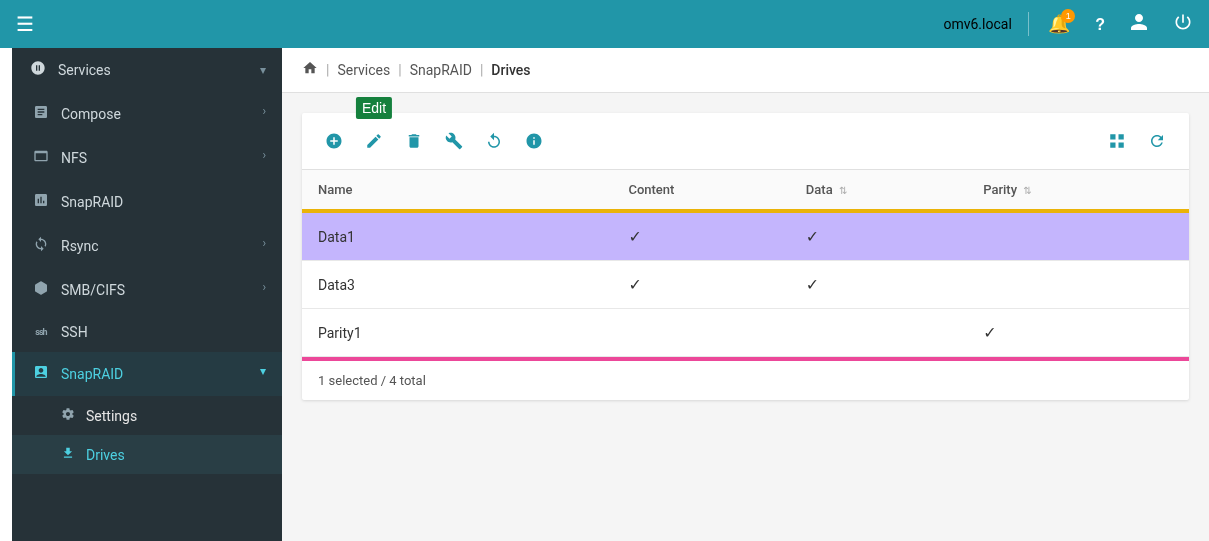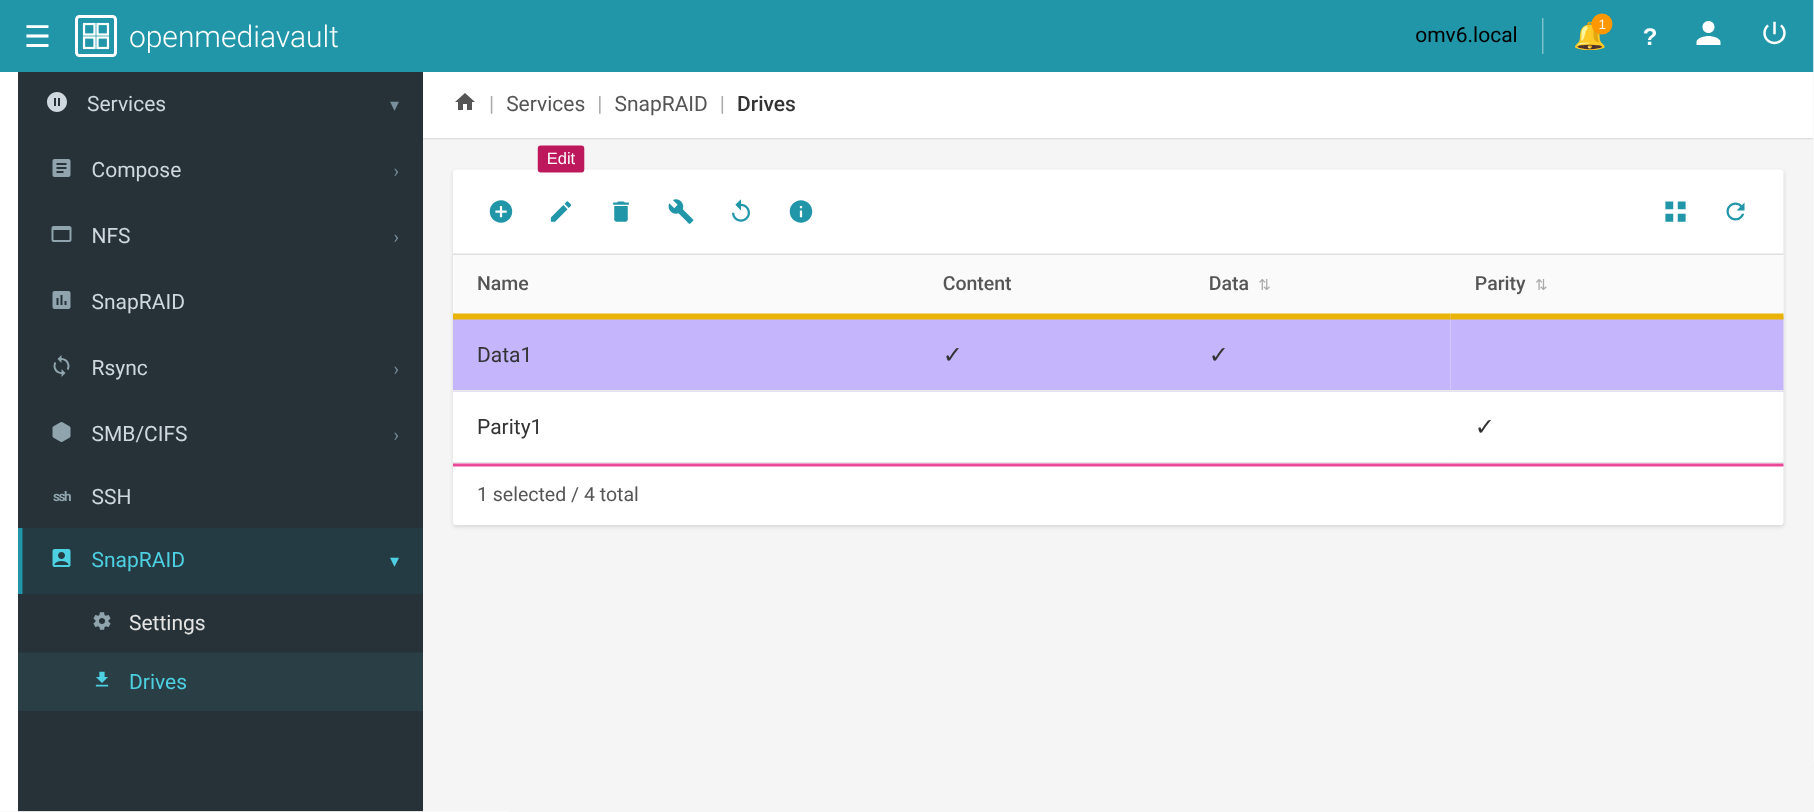--- a/index.html
+++ b/index.html
@@ -39,21 +39,21 @@
 
     
     .sidebar {
       width: 270px;
       background-color: #263238;
       color: #cfd8dc;
       overflow-y: auto;
       flex-shrink: 0;
     }
     .sidebar-item {
-      display: flex; align-items: center; justify-content: space-between;
+      display: flex; align-items: flex-start; justify-content: space-between;
       padding: 12px 16px;
       cursor: pointer;
       border-left: 3px solid transparent;
     }
     .sidebar-item.active { border-left-color: #2196a8; background: rgba(33,150,168,0.1); }
     .sidebar-item-left { display: flex; align-items: center; gap: 10px; }
     .sidebar-icon { font-size: 16px; width: 20px; text-align: center; }
     .sidebar-label { font-size: 14px; }
     .sidebar-chevron { font-size: 12px; color: #78909c; }
     .sidebar-sub-item {
@@ -103,22 +103,22 @@
     .toolbar-right { display: flex; align-items: center; gap: 8px; }
     .tb-btn {
       background: none; border: none; cursor: pointer;
       width: 32px; height: 32px; border-radius: 50%;
       display: flex; align-items: center; justify-content: center;
       font-size: 16px; color: #2196a8; position: relative;
     }
     .edit-tooltip {
       position: absolute;
       top: -28px; left: 50%; transform: translateX(-50%);
-      background: #be185d; color: white;
-      font-size: 11px; padding: 3px 6px; border-radius: 2px;
+      background: #15803d; color: white;
+      font-size: 14px; padding: 3px 6px; border-radius: 2px;
       white-space: nowrap;
       pointer-events: none;
     }
 
     
     .data-table { width: 100%; border-collapse: collapse; }
     .data-table th {
       text-align: left; padding: 12px 16px;
       font-size: 13px; font-weight: 500; color: #555;
       border-bottom: 4px solid #eab308;
@@ -126,47 +126,36 @@
     }
     .data-table th .sort-arrow { font-size: 10px; color: #aaa; margin-left: 3px; }
     .data-table td { padding: 14px 16px; border-bottom: 1px solid #e8e8e8; font-size: 14px; color: #333; }
     .data-table tr.selected td { background: #c4b5fd; color: #333; }
     .check-icon { font-size: 16px; color: #333; }
 
     
     .table-footer {
       padding: 12px 16px;
       font-size: 13px; color: #555;
-      border-top: 2px solid #ec4899;
+      border-top: 4px solid #ec4899;
     }
 
     
     ::-webkit-scrollbar { width: 6px; }
     ::-webkit-scrollbar-track { background: transparent; }
     ::-webkit-scrollbar-thumb { background: rgba(0,0,0,0.2); border-radius: 3px; }
   </style>
 </head>
 <body>
 
 <div class="topbar">
   <div class="topbar-left">
     <button class="menu-btn">
       <span>☰</span>
     </button>
-    <div class="topbar-logo">
-      <div class="logo-icon">
-        <svg width="18" height="18" viewBox="0 0 18 18" fill="none">
-          <rect x="1" y="1" width="7" height="7" stroke="white" stroke-width="1.5"></rect>
-          <rect x="10" y="1" width="7" height="7" stroke="white" stroke-width="1.5"></rect>
-          <rect x="1" y="10" width="7" height="7" stroke="white" stroke-width="1.5"></rect>
-          <rect x="10" y="10" width="7" height="7" stroke="white" stroke-width="1.5"></rect>
-        </svg>
-      </div>
-      <span>openmediavault</span>
-    </div>
   </div>
   <div class="topbar-right">
     <span class="topbar-hostname">omv6.local</span>
     <div class="topbar-divider"></div>
     <button class="topbar-icon-btn">
       <span>🔔</span>
       <span class="notification-badge">1</span>
     </button>
     <button class="topbar-icon-btn">
       <span style="font-size:16px; font-weight:bold;">?</span>
@@ -395,20 +384,26 @@
           </tr>
         </thead>
         <tbody id="table-body">
         <tr class="selected">
               <td>Data1</td>
               <td><span class="check-icon">✓</span></td>
               <td><span class="check-icon">✓</span></td>
               <td></td>
             </tr>
             <tr>
+              <td>Data3</td>
+              <td><span class="check-icon">✓</span></td>
+              <td><span class="check-icon">✓</span></td>
+              <td></td>
+            </tr>
+            <tr>
               <td>Parity1</td>
               <td></td>
               <td></td>
               <td><span class="check-icon">✓</span></td>
             </tr>
           </tbody>
       </table>
 
       <div class="table-footer">
         <span>1 selected / 4 total</span>

